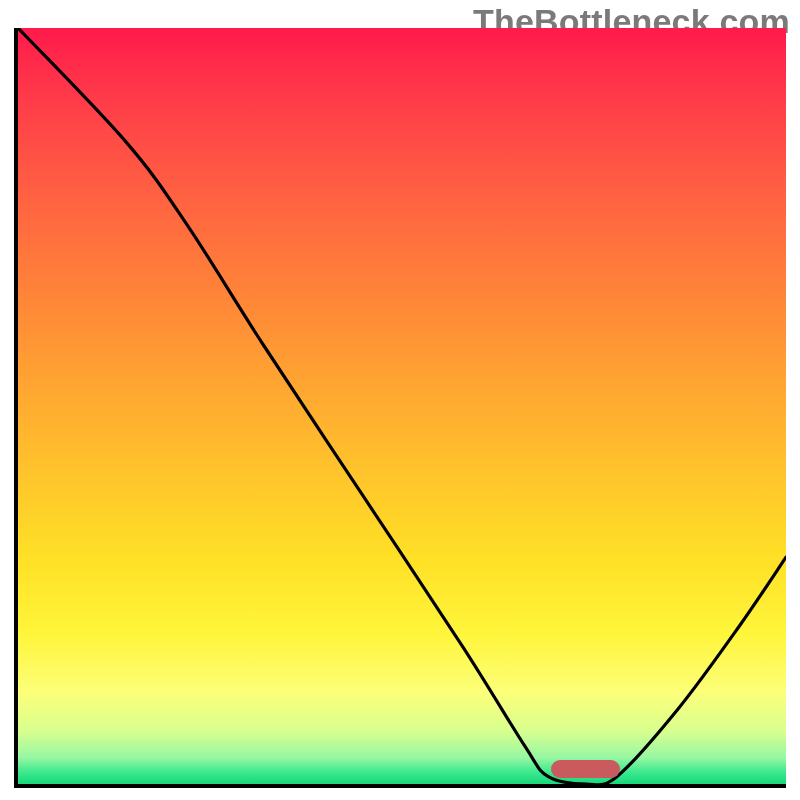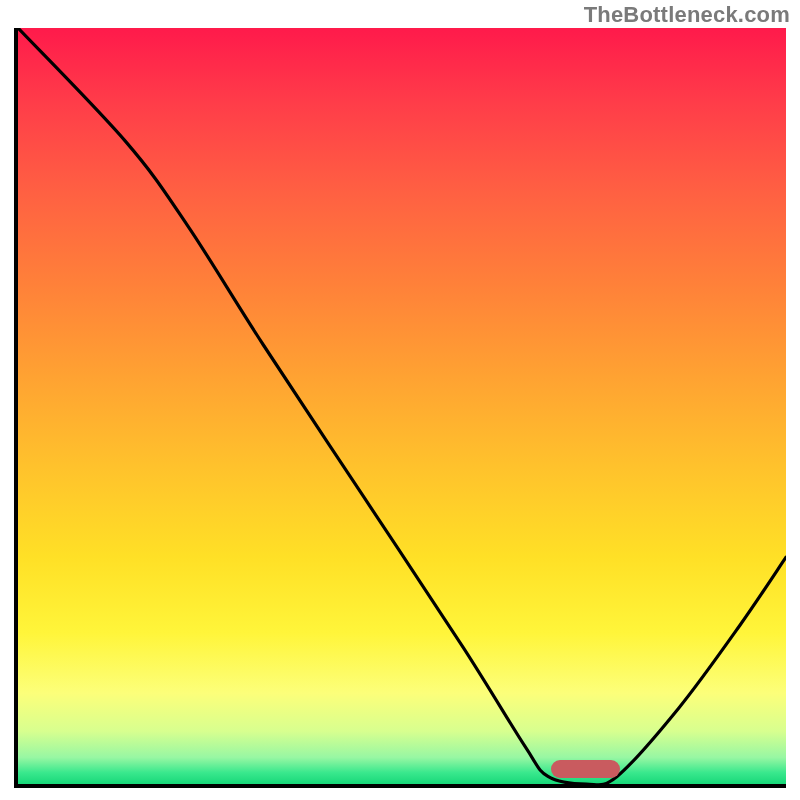--- a/index.html
+++ b/index.html
@@ -7,21 +7,21 @@
   .stage {
     position: relative;
     width: 800px;
     height: 800px;
   }
   .watermark {
     position: absolute;
     top: 2px;
     right: 10px;
     font-family: Arial, Helvetica, sans-serif;
-    font-size: 22px;
+    font-size: 34px;
     font-weight: 600;
     color: #7a7a7a;
     letter-spacing: 0.2px;
   }
   .plot {
     position: absolute;
     left: 14px;
     top: 28px;
     width: 772px;
     height: 760px;

